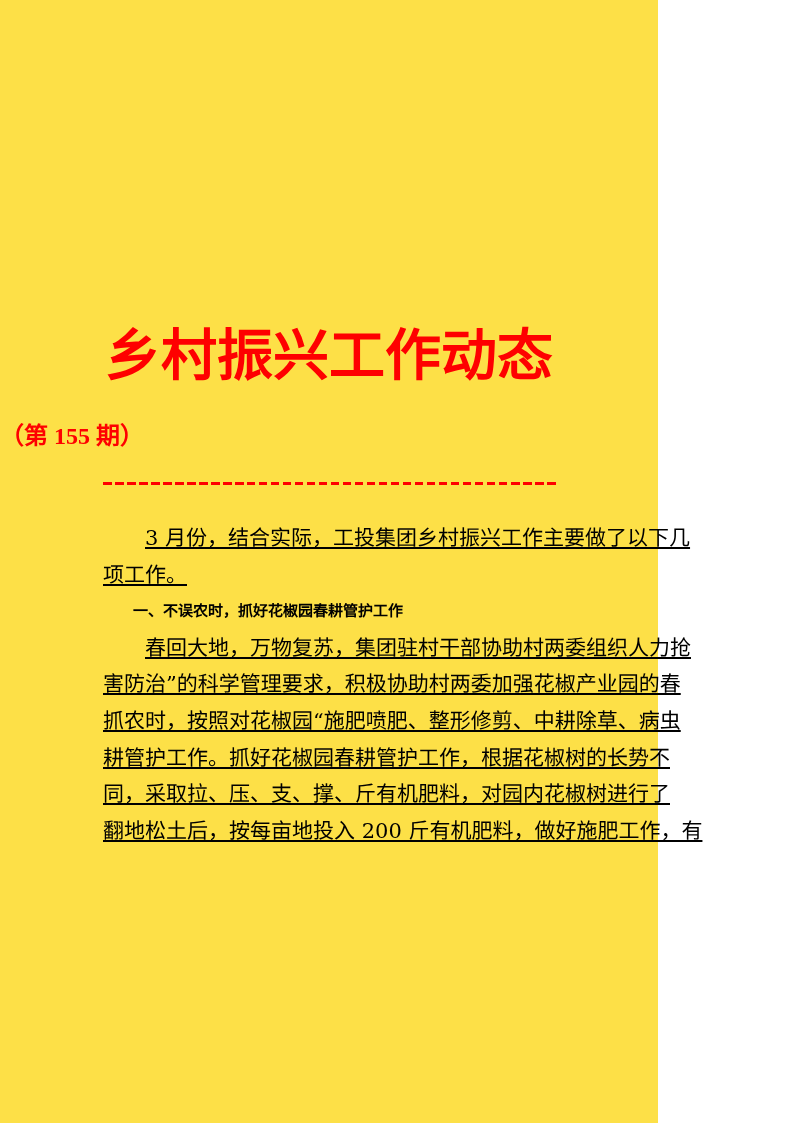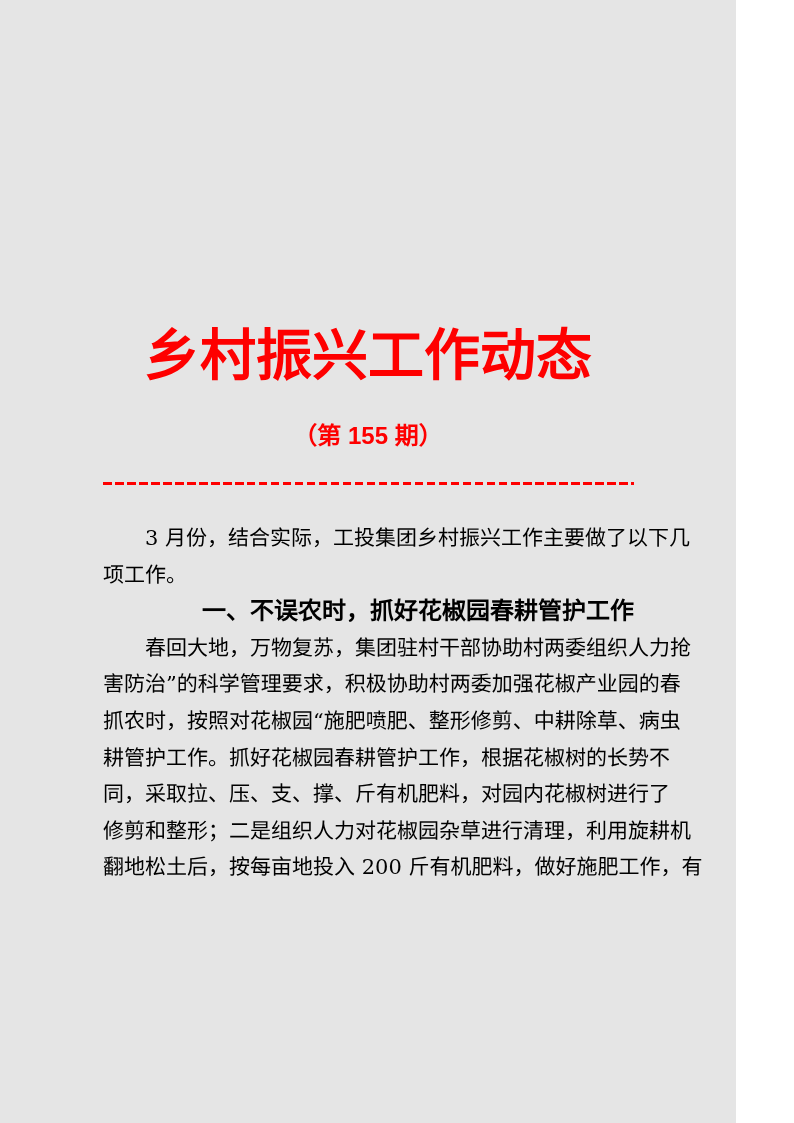--- a/index.html
+++ b/index.html
@@ -2,46 +2,45 @@
 <html lang="zh-CN" style="--accent: #fe0000;"><head>
 <meta charset="utf-8">
 <style>
   :root { --accent: #fe0000; --ink: #000000; }
   * { margin: 0; padding: 0; box-sizing: border-box; }
   html, body { background: #ffffff; }
   body { width: 794px; height: 1123px; overflow: hidden; }
 
   .page {
     position: relative;
-    width: 736px;
+    width: 658px;
     height: 1123px;
-    background: #e5e5e5;
+    background: #fde047;
     font-family: "DejaVu Serif", "Liberation Serif", serif;
     color: var(--ink);
   }
 
   .doc-title {
     padding-top: 323px;
     font-size: 56px;
     line-height: 64px;
     font-weight: bold;
     text-align: center;
     color: var(--accent);
     letter-spacing: 0px;
     font-family: "DejaVu Serif", "Liberation Serif", serif;
   }
 
   .doc-issue {
     margin-top: 34px;
     font-size: 24px;
     line-height: 30px;
     font-weight: bold;
-    text-align: center;
     color: var(--accent);
-    font-family: Liberation Sans, sans-serif;
+    font-family: Liberation Serif, serif;
   }
 
   .divider {
     margin: 31px 102px 0 103px;
     height: 3px;
     background: repeating-linear-gradient(
       to right,
       var(--accent) 0px, var(--accent) 8.5px,
       transparent 8.5px, transparent 12px
     );
@@ -52,31 +51,32 @@
     padding: 0 102px 0 103px;
     font-size: 21px;
     line-height: 36.6px;
     color: var(--ink);
   }
 
   .line {
     text-align: justify;
     text-align-last: justify;
     white-space: nowrap;
+    text-decoration: underline;
   }
   .line.left-last { text-align-last: left; }
   .line.indent { text-indent: 2em; }
   .line.tight { letter-spacing: -0.8px; }
 
   .heading-line {
     text-indent: 2em;
-    text-align: right;
+    text-align: left;
     font-weight: bold;
     font-family: "DejaVu Sans", "Liberation Sans", sans-serif;
-    font-size: 24px;
+    font-size: 15px;
     line-height: 36.6px;
   }
 </style>
 </head>
 <body>
 
 <div class="page">
 
   <div class="doc-title">乡村振兴工作动态</div>
 
@@ -92,18 +92,17 @@
     </div>
 
     <div class="heading-line">一、不误农时，抓好花椒园春耕管护工作</div>
 
     <div>
       <div class="line indent">春回大地，万物复苏，集团驻村干部协助村两委组织人力抢</div>
       <div class="line">害防治”的科学管理要求，积极协助村两委加强花椒产业园的春</div>
       <div class="line">抓农时，按照对花椒园“施肥喷肥、整形修剪、中耕除草、病虫</div>
       <div class="line">耕管护工作。抓好花椒园春耕管护工作，根据花椒树的长势不</div>
       <div class="line">同，采取拉、压、支、撑、斤有机肥料，对园内花椒树进行了</div>
-      <div class="line">修剪和整形；二是组织人力对花椒园杂草进行清理，利用旋耕机</div>
       <div class="line">翻地松土后，按每亩地投入 200 斤有机肥料，做好施肥工作，有</div>
     </div>
 
   </div>
 </div>
 
 </body></html>

